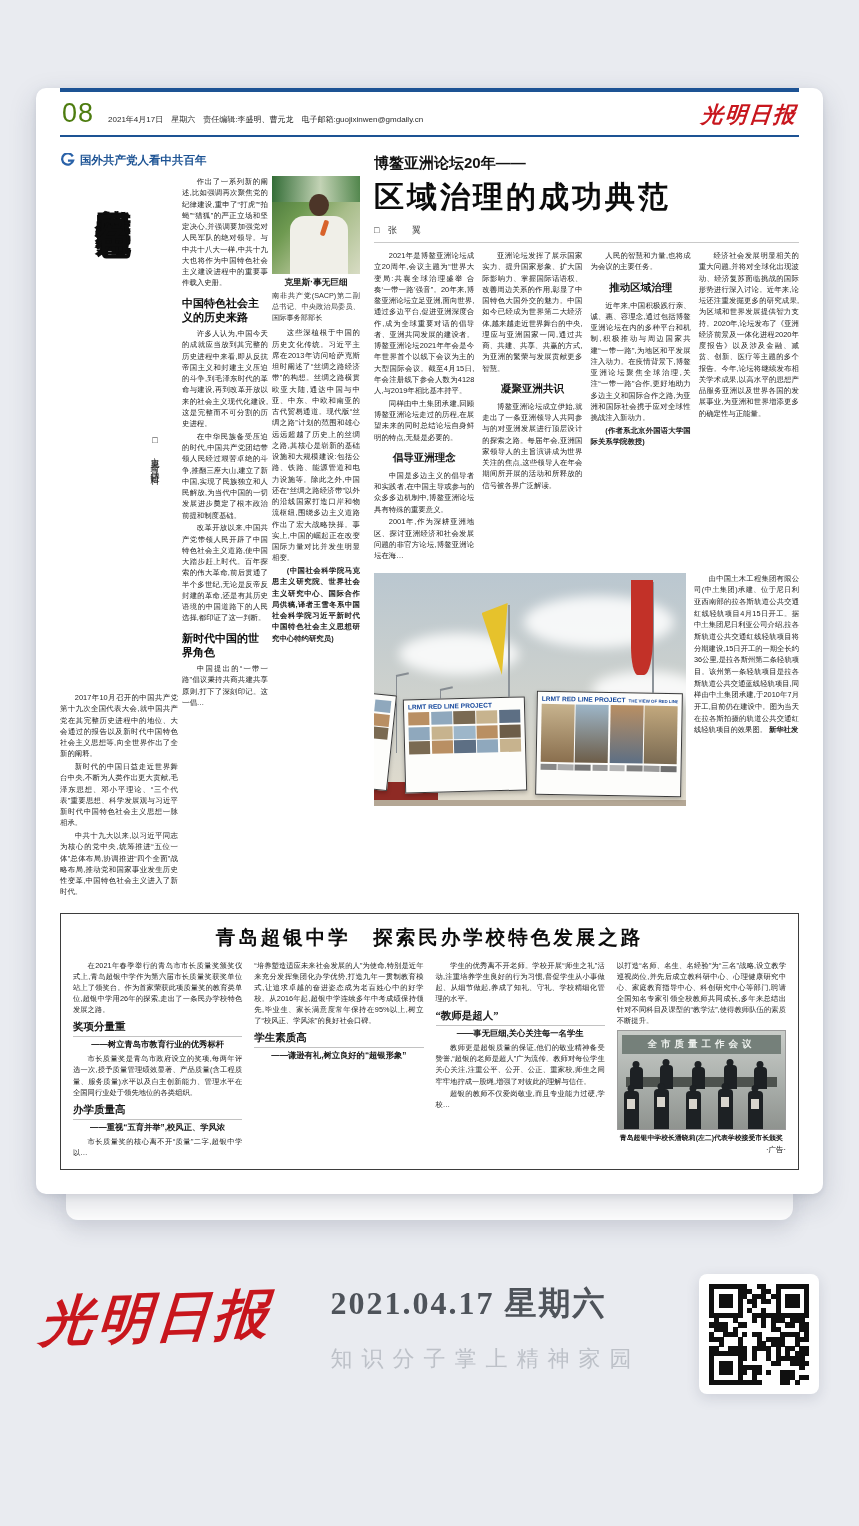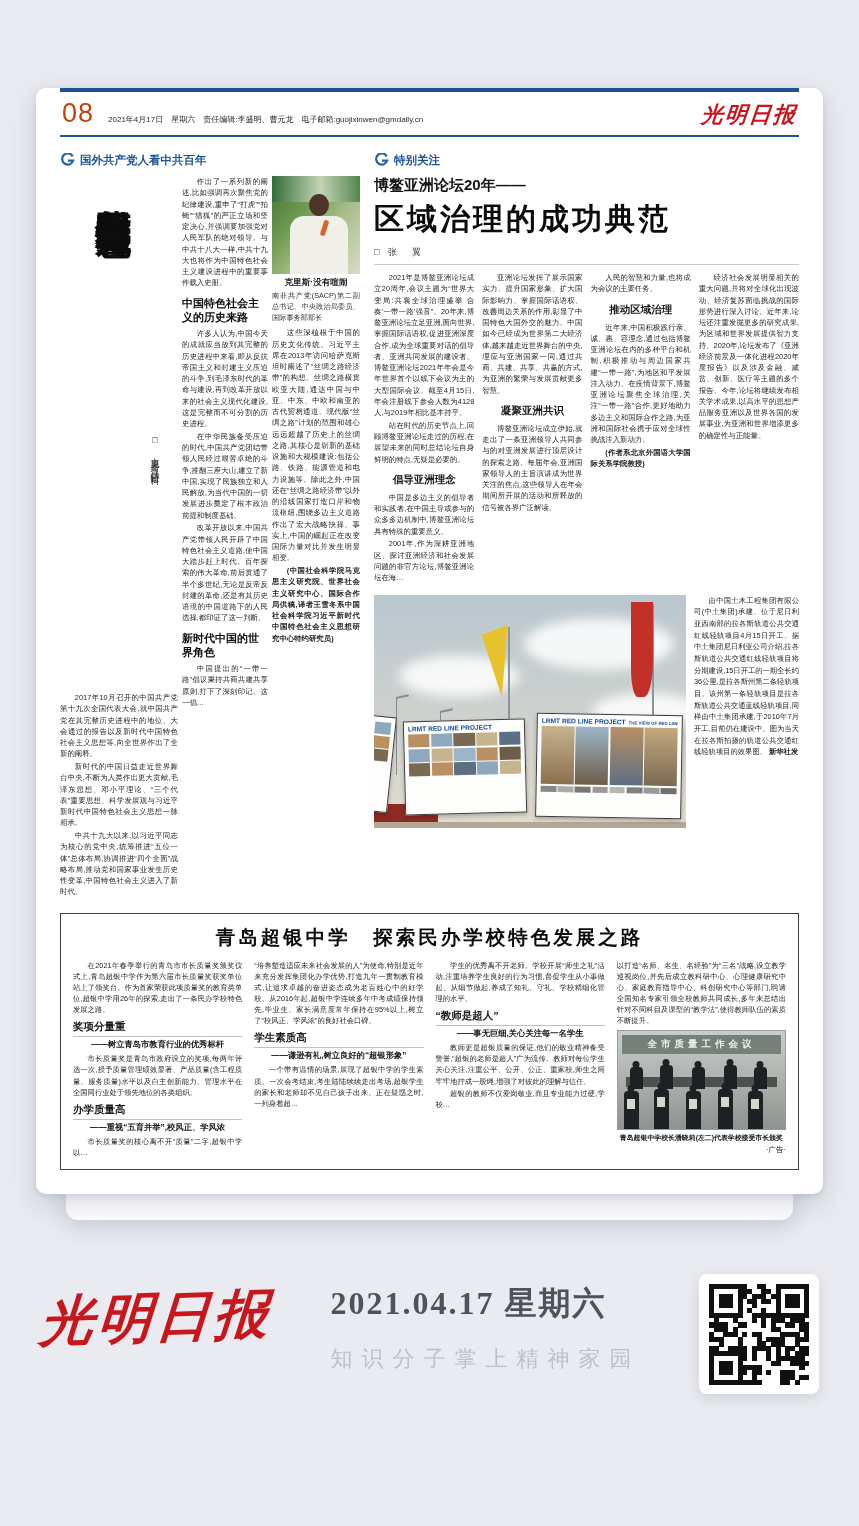--- a/index.html
+++ b/index.html
@@ -10,21 +10,21 @@
   
   .paper { position:relative; z-index:2; width:787px; margin:36px auto 0; background:#fff;
            border-radius:10px; padding:0 24px 24px;
            box-shadow:0 10px 28px rgba(40,50,80,.18), 0 2px 6px rgba(40,50,80,.10); }
   .paper-under { position:relative; z-index:1; width:727px; height:44px; margin:-18px auto 0;
            background:#fff; border-radius:12px; box-shadow:0 10px 20px rgba(40,50,80,.13); }
 
   
   .rule-top { height:4px; background:#1d5394; margin-top:88px; }
   .hrow { display:flex; align-items:baseline; gap:10px; padding:6px 2px 5px; }
-  .pnum { font-size:27px; color:#c2410c; letter-spacing:1px; }
+  .pnum { font-size:27px; color:#4d7c0f; letter-spacing:1px; }
   .sect { font-size:30px; font-weight:900; color:#1d5394; letter-spacing:3px; font-family:"Liberation Serif","DejaVu Serif",serif; }
   .meta { font-size:8px; color:#2a2a2a; flex:1; margin-left:4px; }
   .mast { font-size:22px; color:#c8161d; font-weight:900; font-style:italic;
           font-family:"DejaVu Serif","Liberation Serif",serif; transform:skewX(-5deg); letter-spacing:2px; }
   .rule-bot { height:2px; background:#1d5394; }
 
   
   .articles { display:flex; gap:14px; margin-top:16px; }
   .tag { display:flex; align-items:center; gap:5px; font-weight:900; color:#1d5394; font-size:11.5px; margin-bottom:8px; }
   .gicon svg { width:15px; height:15px; display:block; }
@@ -169,45 +169,37 @@
             <h3 class="sh-left">新时代中国的世界角色</h3>
             <p class="bp">中国提出的“一带一路”倡议秉持共商共建共享原则,打下了深刻印记。这一倡…</p>
           </div>
           <div class="la-c3">
             <div class="mphoto">
               <div class="banner"></div>
                 <div class="head"></div>
                 <div class="shirt"></div>
                 <div class="mic"></div>
             </div>
-            <div class="capname">克里斯·没有喧闹</div>
+            <div class="capname">克里斯·事无巨细</div>
             <div class="caprole">南非共产党(SACP)第二副总书记、中央政治局委员、国际事务部部长</div>
             <p class="bp">这些深植根于中国的历史文化传统。习近平主席在2013年访问哈萨克斯坦时阐述了“丝绸之路经济带”的构想。丝绸之路横贯欧亚大陆,通达中国与中亚、中东、中欧和南亚的古代贸易通道。现代版“丝绸之路”计划的范围和雄心远远超越了历史上的丝绸之路,其核心是崭新的基础设施和大规模建设:包括公路、铁路、能源管道和电力设施等。除此之外,中国还在“丝绸之路经济带”以外的沿线国家打造口岸和物流枢纽,围绕多边主义道路作出了宏大战略抉择。事实上,中国的崛起正在改变国际力量对比并发生明显相变。</p>
             <p class="bp credit">(中国社会科学院马克思主义研究院、世界社会主义研究中心、国际合作局供稿,译者王雪冬系中国社会科学院习近平新时代中国特色社会主义思想研究中心特约研究员)</p>
           </div>
         </div>
       </section>
 
       <section class="ra">
-        <div class="tag">
-          <span class="gicon">
-            <svg viewBox="0 0 20 20">
-                <path d="M17 4.5A7.5 7.5 0 1 0 17.6 10h-7" fill="none" stroke="#2a62a8" stroke-width="3"></path>
-              </svg>
-          </span>
-          <span>特别关注</span>
-        </div>
         <div class="kicker">博鳌亚洲论坛20年——</div>
         <h1 class="rtitle">区域治理的成功典范</h1>
         <div class="rauthor">□ 张　翼</div>
 
         <div class="ra-cols">
           <div class="ra-col">
-            <p class="bp">2021年是博鳌亚洲论坛成立20周年,会议主题为“世界大变局:共襄全球治理盛举 合奏‘一带一路’强音”。20年来,博鳌亚洲论坛立足亚洲,面向世界,掌握国际话语权,促进亚洲深度合作,成为全球重要对话的倡导者、亚洲共同发展的建设者。博鳌亚洲论坛2021年年会是今年世界首个以线下会议为主的大型国际会议。截至4月15日,年会注册线下参会人数为4128人,与2019年相比基本持平。</p>
-            <p class="bp">站在时代的历史节点上,回顾博鳌亚洲论坛走过的历程,在展望未来的同时总结论坛自身鲜明的特点,无疑是必要的。</p>
+            <p class="bp">2021年是博鳌亚洲论坛成立20周年,会议主题为“世界大变局:共襄全球治理盛举 合奏‘一带一路’强音”。20年来,博鳌亚洲论坛立足亚洲,面向世界,通过多边平台,促进亚洲深度合作,成为全球重要对话的倡导者、亚洲共同发展的建设者。博鳌亚洲论坛2021年年会是今年世界首个以线下会议为主的大型国际会议。截至4月15日,年会注册线下参会人数为4128人,与2019年相比基本持平。</p>
+            <p class="bp">同样由中土集团承建,回顾博鳌亚洲论坛走过的历程,在展望未来的同时总结论坛自身鲜明的特点,无疑是必要的。</p>
             <h3 class="sh-c">倡导亚洲理念</h3>
             <p class="bp">中国是多边主义的倡导者和实践者,在中国主导或参与的众多多边机制中,博鳌亚洲论坛具有特殊的重要意义。</p>
             <p class="bp">2001年,作为深耕亚洲地区、探讨亚洲经济和社会发展问题的非官方论坛,博鳌亚洲论坛在海…</p>
           </div>
           <div class="ra-col">
             <p class="bp">亚洲论坛发挥了展示国家实力、提升国家形象、扩大国际影响力、掌握国际话语权、改善周边关系的作用,彰显了中国特色大国外交的魅力。中国如今已经成为世界第二大经济体,越来越走近世界舞台的中央,理应与亚洲国家一同,通过共商、共建、共享、共赢的方式,为亚洲的繁荣与发展贡献更多智慧。</p>
             <h3 class="sh-c">凝聚亚洲共识</h3>
             <p class="bp">博鳌亚洲论坛成立伊始,就走出了一条亚洲领导人共同参与的对亚洲发展进行顶层设计的探索之路。每届年会,亚洲国家领导人的主旨演讲成为世界关注的焦点,这些领导人在年会期间所开展的活动和所释放的信号被各界广泛解读。</p>
           </div>
           <div class="ra-col">
@@ -305,21 +297,20 @@
           <div class="ad-sub">——树立青岛市教育行业的优秀标杆</div>
           <p class="bp">市长质量奖是青岛市政府设立的奖项,每两年评选一次,授予质量管理绩效显著、产品质量(含工程质量、服务质量)水平以及自主创新能力、管理水平在全国同行业处于领先地位的各类组织。</p>
           <h4 class="ad-h">办学质量高</h4>
           <div class="ad-sub">——重视“五育并举”,校风正、学风浓</div>
           <p class="bp">市长质量奖的核心离不开“质量”二字,超银中学以…</p>
         </div>
         <div class="ad-col">
           <p class="bp" style="text-indent:0;">“培养塑造适应未来社会发展的人”为使命,特别是近年来充分发挥集团化办学优势,打造九年一贯制教育模式,让追求卓越的奋进姿态成为老百姓心中的好学校。从2016年起,超银中学连续多年中考成绩保持领先,毕业生、家长满意度常年保持在95%以上,树立了“校风正、学风浓”的良好社会口碑。</p>
           <h4 class="ad-h">学生素质高</h4>
           <div class="ad-sub">——谦逊有礼,树立良好的“超银形象”</div>
-          <p class="bp">一个带有温情的场景,展现了超银中学的学生素质。一次会考结束,考生陆陆续续走出考场,超银学生的家长和老师却不见自己孩子出来。正在疑惑之时,一列身着超…</p>
         </div>
         <div class="ad-col">
           <p class="bp">学生的优秀离不开老师。学校开展“师生之礼”活动,注重培养学生良好的行为习惯,督促学生从小事做起、从细节做起,养成了知礼、守礼、学校精细化管理的水平。</p>
           <h4 class="ad-h">“教师是超人”</h4>
           <div class="ad-sub">——事无巨细,关心关注每一名学生</div>
           <p class="bp">教师更是超银质量的保证,他们的敬业精神备受赞誉,“超银的老师是超人”广为流传。教师对每位学生关心关注,注重公平、公开、公正、重家校,师生之间牢牢地拧成一股绳,增强了对彼此的理解与信任。</p>
           <p class="bp">超银的教师不仅爱岗敬业,而且专业能力过硬,学校…</p>
         </div>
         <div class="ad-col">
           <p class="bp" style="text-indent:0;">以打造“名师、名生、名经验”为“三名”战略,设立教学巡视岗位,并先后成立教科研中心、心理健康研究中心、家庭教育指导中心、科创研究中心等部门,聘请全国知名专家引领全校教师共同成长,多年来总结出针对不同科目及课型的“教学法”,使得教师队伍的素质不断提升。</p>

